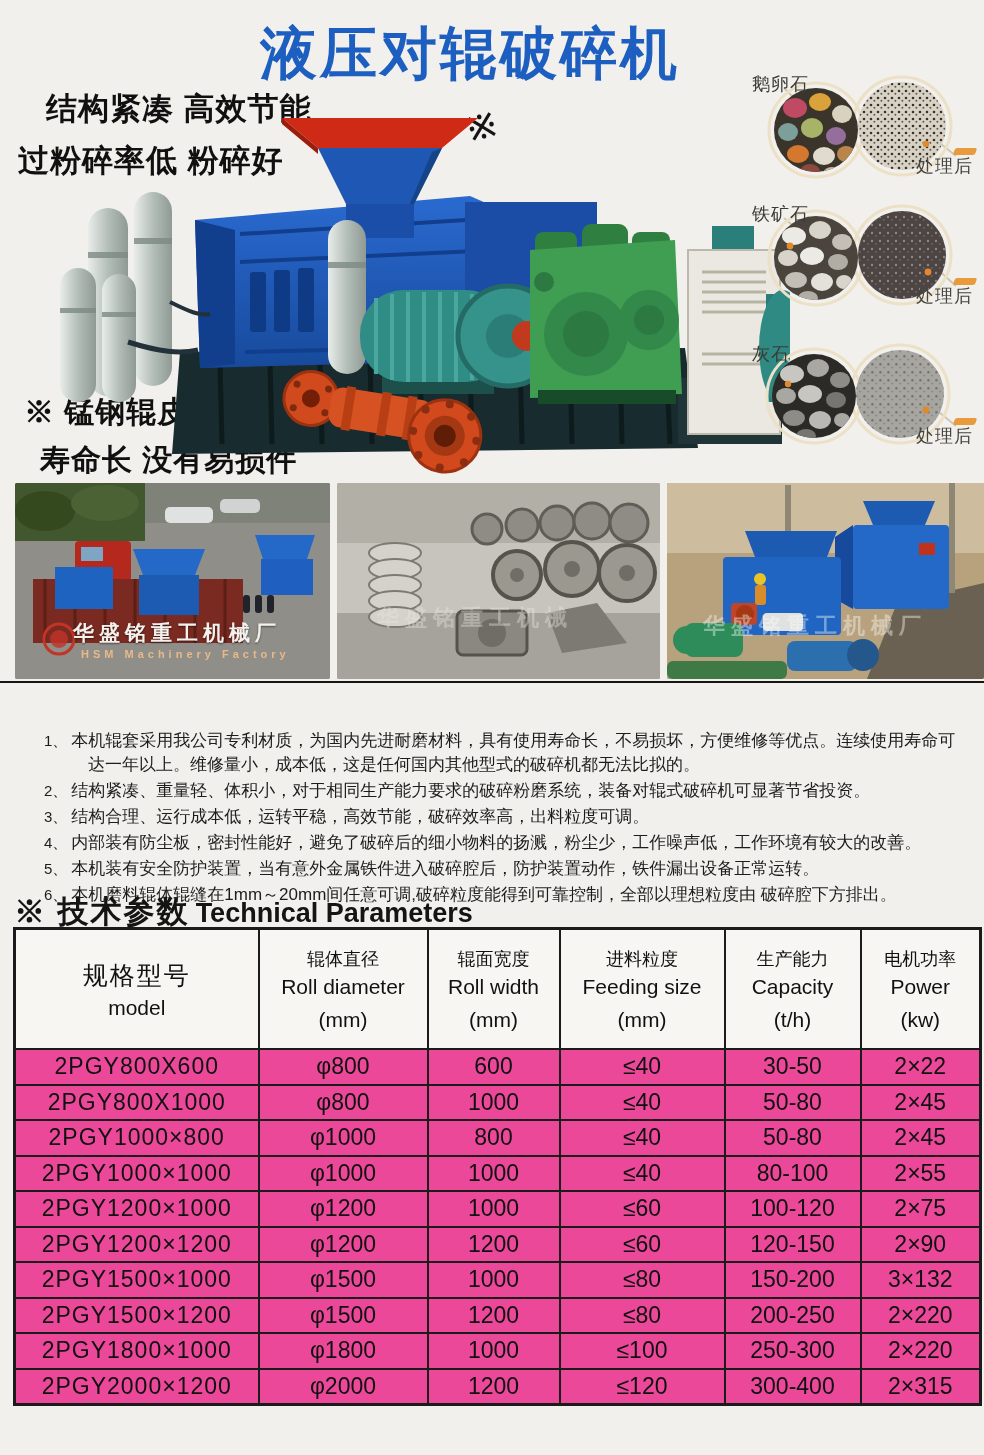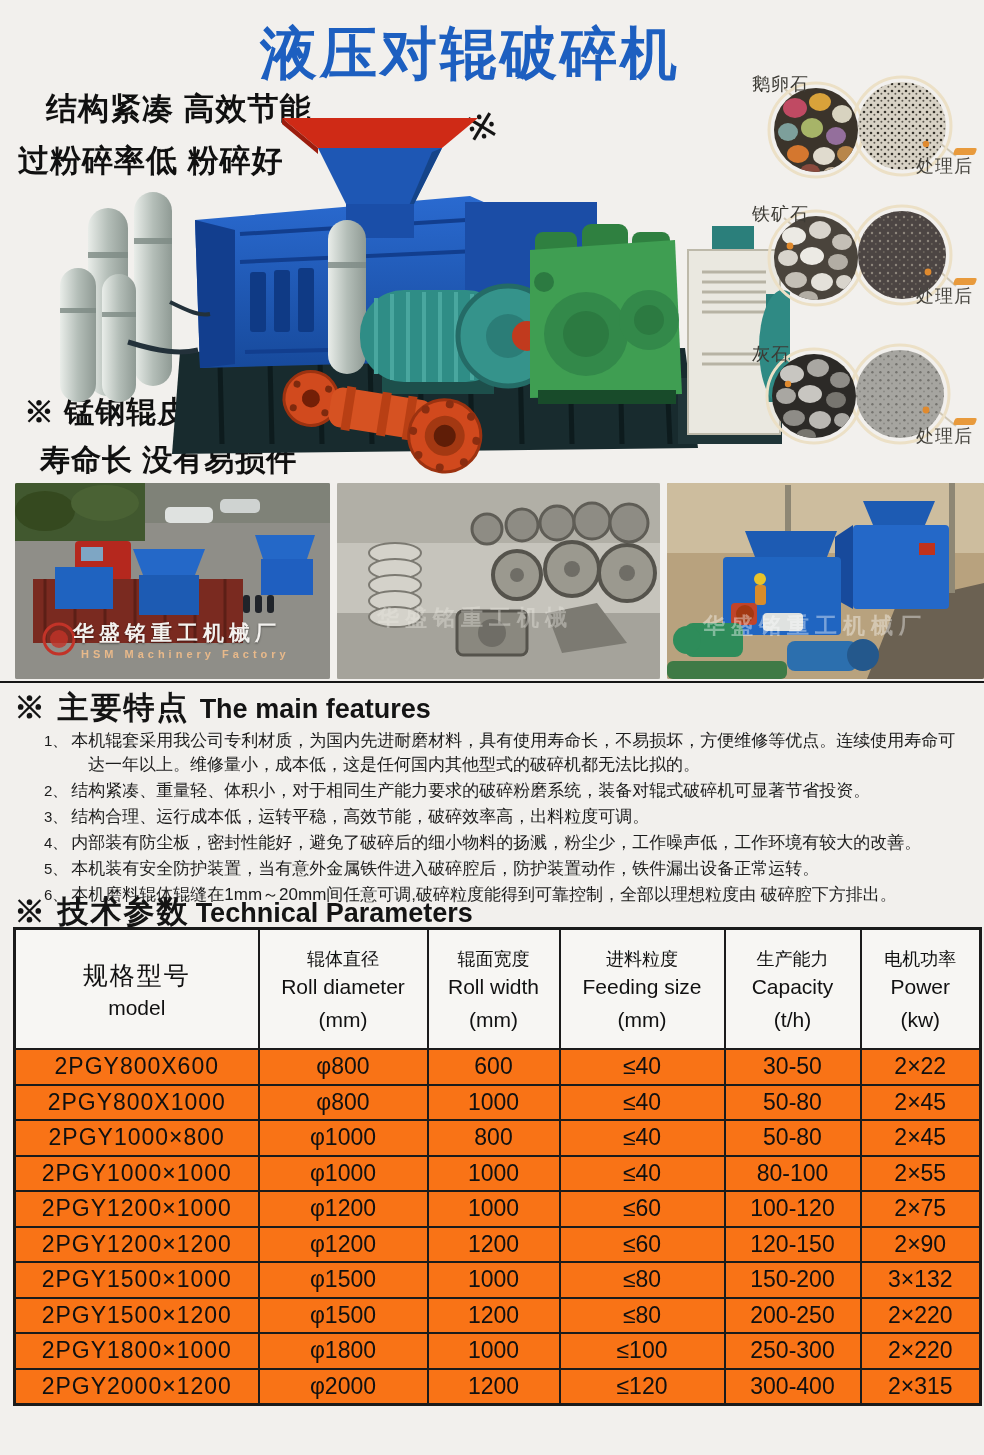--- a/index.html
+++ b/index.html
@@ -39,21 +39,21 @@
   .feat-head .zh{font-size:31px;font-weight:bold;letter-spacing:2px;}
   .feat-head .en{font-size:27px;font-weight:bold;margin-left:10px;}
   .feat-list{left:44px;top:729px;width:926px;}
   .feat{margin-left:44px;text-indent:-44px;font-size:17px;line-height:24px;color:#1c1c1c;margin-bottom:2px;}
   .feat-num{font-size:15px;margin-right:4px;}
   
   .tech-head{left:14px;top:891px;}
   .tech-head .zh{font-size:31px;font-weight:bold;letter-spacing:2px;}
   .tech-head .en{font-size:27px;font-weight:bold;margin-left:6px;}
   .tech-table{left:13px;top:927px;}
-  table{border-collapse:collapse;table-layout:fixed;width:966px;background:#f97316;}
+  table{border-collapse:collapse;table-layout:fixed;width:966px;background:#ec4899;}
   th,td{border:2px solid #1b1b1b;text-align:center;vertical-align:middle;padding:0;}
   table{border:3px solid #1b1b1b;}
   th{height:118px;font-weight:normal;background:#f7f6f3;}
   .th-zh{font-size:18px;color:#111;}
   .th-zh-model{font-size:25px;letter-spacing:2px;}
   .th-en{font-size:21px;color:#111;margin-top:4px;}
   .th-unit{font-size:21px;color:#111;margin-top:9px;}
   td{height:33.5px;font-size:23px;color:#101010;}
   td.model-cell{font-size:23px;letter-spacing:1px;}
 </style>
@@ -442,23 +442,20 @@
       <circle cx="196" cy="172" r="16" fill="#24588c"></circle>
       <g fill="#3f7a46">
           <rect x="0" y="178" width="120" height="18" rx="6"></rect>
         </g>
     </svg>
     <div class="ph-wm" style="left:36px;top:128px;">华盛铭重工机械厂</div>
   </div>
 
   <div class="abs divider"></div>
 
-  <div class="abs feat-head">
-    <span class="zh">※ 主要特点</span><span class="en">The main features</span>
-  </div>
   <div class="abs feat-list">
     <div class="feat"><span class="feat-num">1、</span><span>本机辊套采用我公司专利材质，为国内先进耐磨材料，具有使用寿命长，不易损坏，方便维修等优点。连续使用寿命可达一年以上。维修量小，成本低，这是任何国内其他型式的破碎机都无法比拟的。</span></div>
     <div class="feat"><span class="feat-num">2、</span><span>结构紧凑、重量轻、体积小，对于相同生产能力要求的破碎粉磨系统，装备对辊式破碎机可显著节省投资。</span></div>
     <div class="feat"><span class="feat-num">3、</span><span>结构合理、运行成本低，运转平稳，高效节能，破碎效率高，出料粒度可调。</span></div>
     <div class="feat"><span class="feat-num">4、</span><span>内部装有防尘板，密封性能好，避免了破碎后的细小物料的扬溅，粉尘少，工作噪声低，工作环境有较大的改善。</span></div>
     <div class="feat"><span class="feat-num">5、</span><span>本机装有安全防护装置，当有意外金属铁件进入破碎腔后，防护装置动作，铁件漏出设备正常运转。</span></div>
     <div class="feat"><span class="feat-num">6、</span><span>本机磨料辊体辊缝在1mm～20mm间任意可调,破碎粒度能得到可靠控制，全部以理想粒度由 破碎腔下方排出。</span></div>
   </div>
 
   <div class="abs tech-head">

